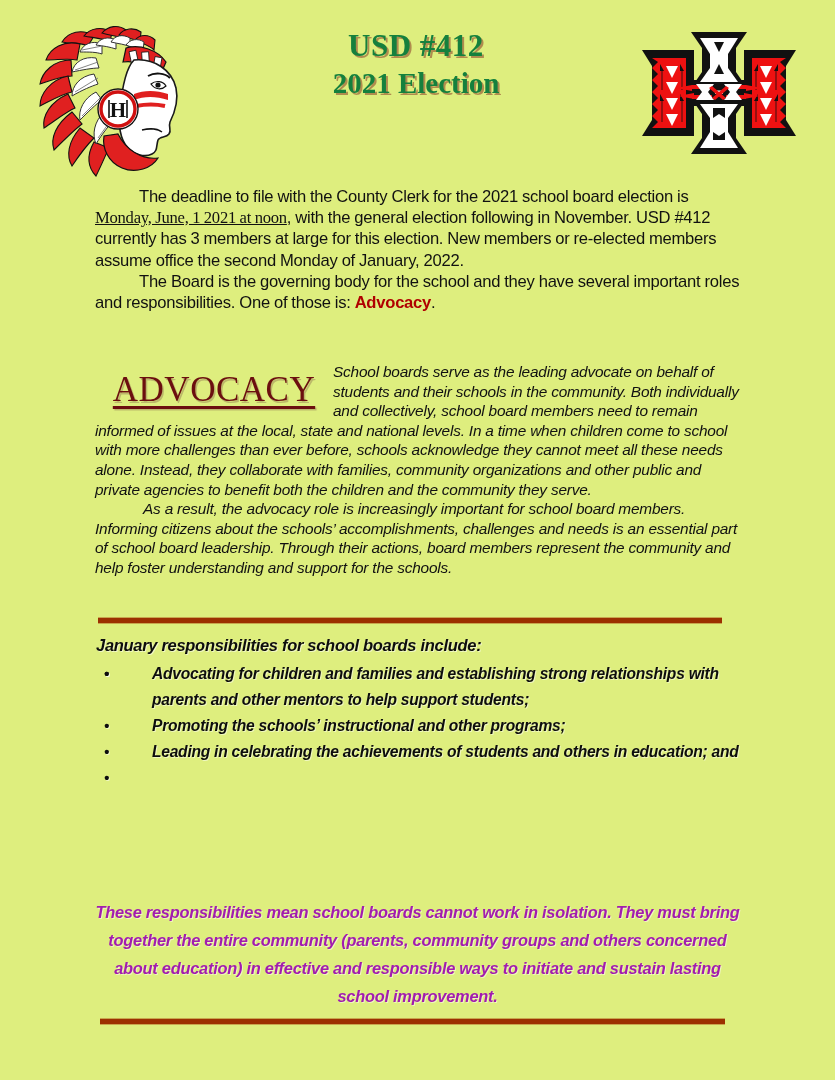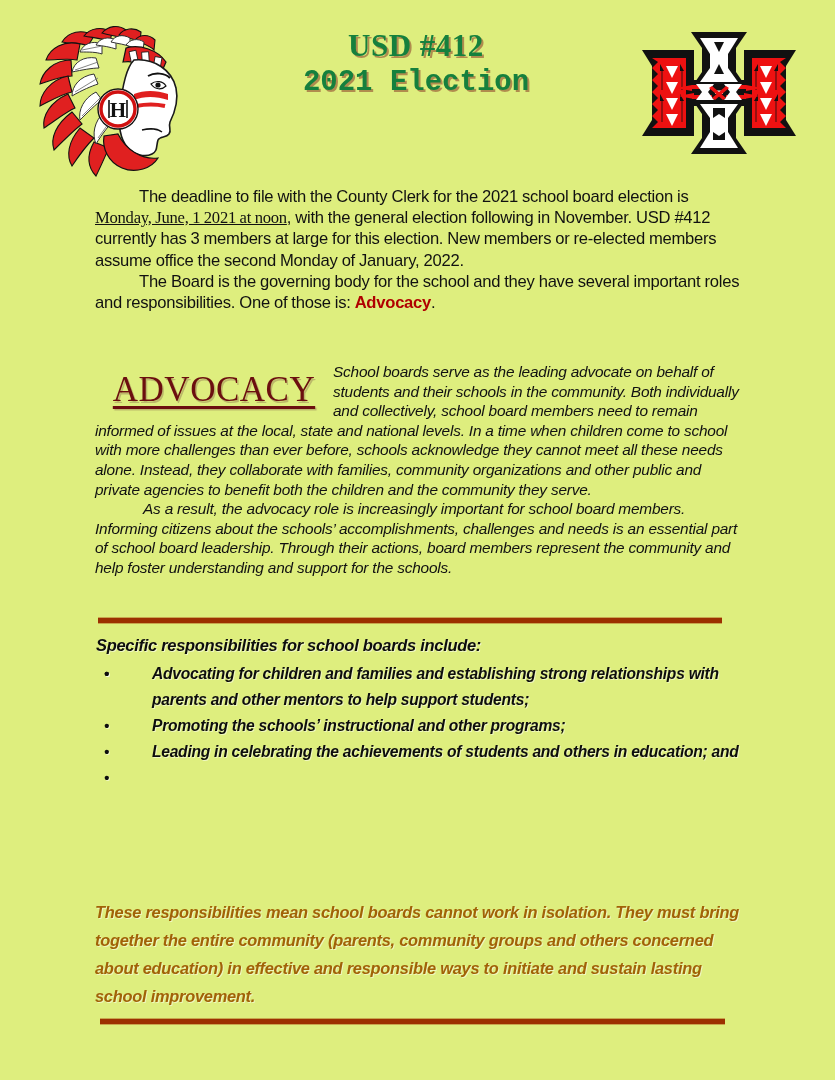--- a/index.html
+++ b/index.html
@@ -51,21 +51,21 @@
     width: 440px;
     text-align: center;
     font-family: "Liberation Serif", "DejaVu Serif", serif;
     color: #15803d;
     font-weight: bold;
     text-shadow: 2px 2px 0 rgba(120,20,20,0.45);
     line-height: 1.05;
   }
   .title-line1 { font-size: 31px; letter-spacing: 0.5px; }
   .title-line2 { font-size: 42px; margin-top: 3px; letter-spacing: 0.2px; }
-  .title-line3 { font-size: 29px; margin-top: 5px; font-family: Liberation Mono, monospace; }
+  .title-line3 { font-size: 29px; margin-top: 5px; }
 
   
   .body-area {
     position: absolute;
     left: 95px;
     top: 186px;
     width: 648px;
   }
 
   .para {
@@ -171,27 +171,27 @@
     top: 0;
     font-size: 15px;
   }
 
   
   .closing {
     position: absolute;
     left: 95px;
     top: 898px;
     width: 645px;
-    text-align: left;
+    text-align: center;
     font-family: "Liberation Sans", sans-serif;
     font-weight: bold;
     font-style: italic;
     font-size: 16.4px;
     line-height: 28px;
-    color: #a16207;
+    color: #a21caf;
     letter-spacing: -0.25px;
     text-shadow: 1px 1px 0 rgba(255,255,255,0.5);
   }
 </style>
 </head>
 <body>
 
 <div class="page">
 
   <div class="header">
@@ -353,21 +353,21 @@
 
   <div class="adv-wrap">
     <div class="adv-heading">ADVOCACY</div>
     <p class="adv-para">School boards serve as the leading advocate on behalf of students and their schools in the community. Both individually and collectively, school board members need to remain informed of issues at the local, state and national levels. In a time when children come to school with more challenges than ever before, schools acknowledge they cannot meet all these needs alone. Instead, they collaborate with families, community organizations and other public and private agencies to benefit both the children and the community they serve.</p>
     <p class="adv-para tail indent2">As a result, the advocacy role is increasingly important for school board members. Informing citizens about the schools’ accomplishments, challenges and needs is an essential part of school board leadership. Through their actions, board members represent the community and help foster understanding and support for the schools.</p>
   </div>
 
   <div class="divider top-rule"></div>
 
   <div class="resp-wrap">
-    <div class="resp-heading">Specific responsibilities for school boards include:</div>
+    <div class="resp-heading">January responsibilities for school boards include:</div>
     <ul class="resp-list">
       <li>
         <span class="bullet">•</span>
       </li>
       <li>
         <span class="bullet">•</span>
         <span>Advocating for children and families and establishing strong relationships with parents and other mentors to help support students;</span>
       </li>
       <li>
         <span class="bullet">•</span>

